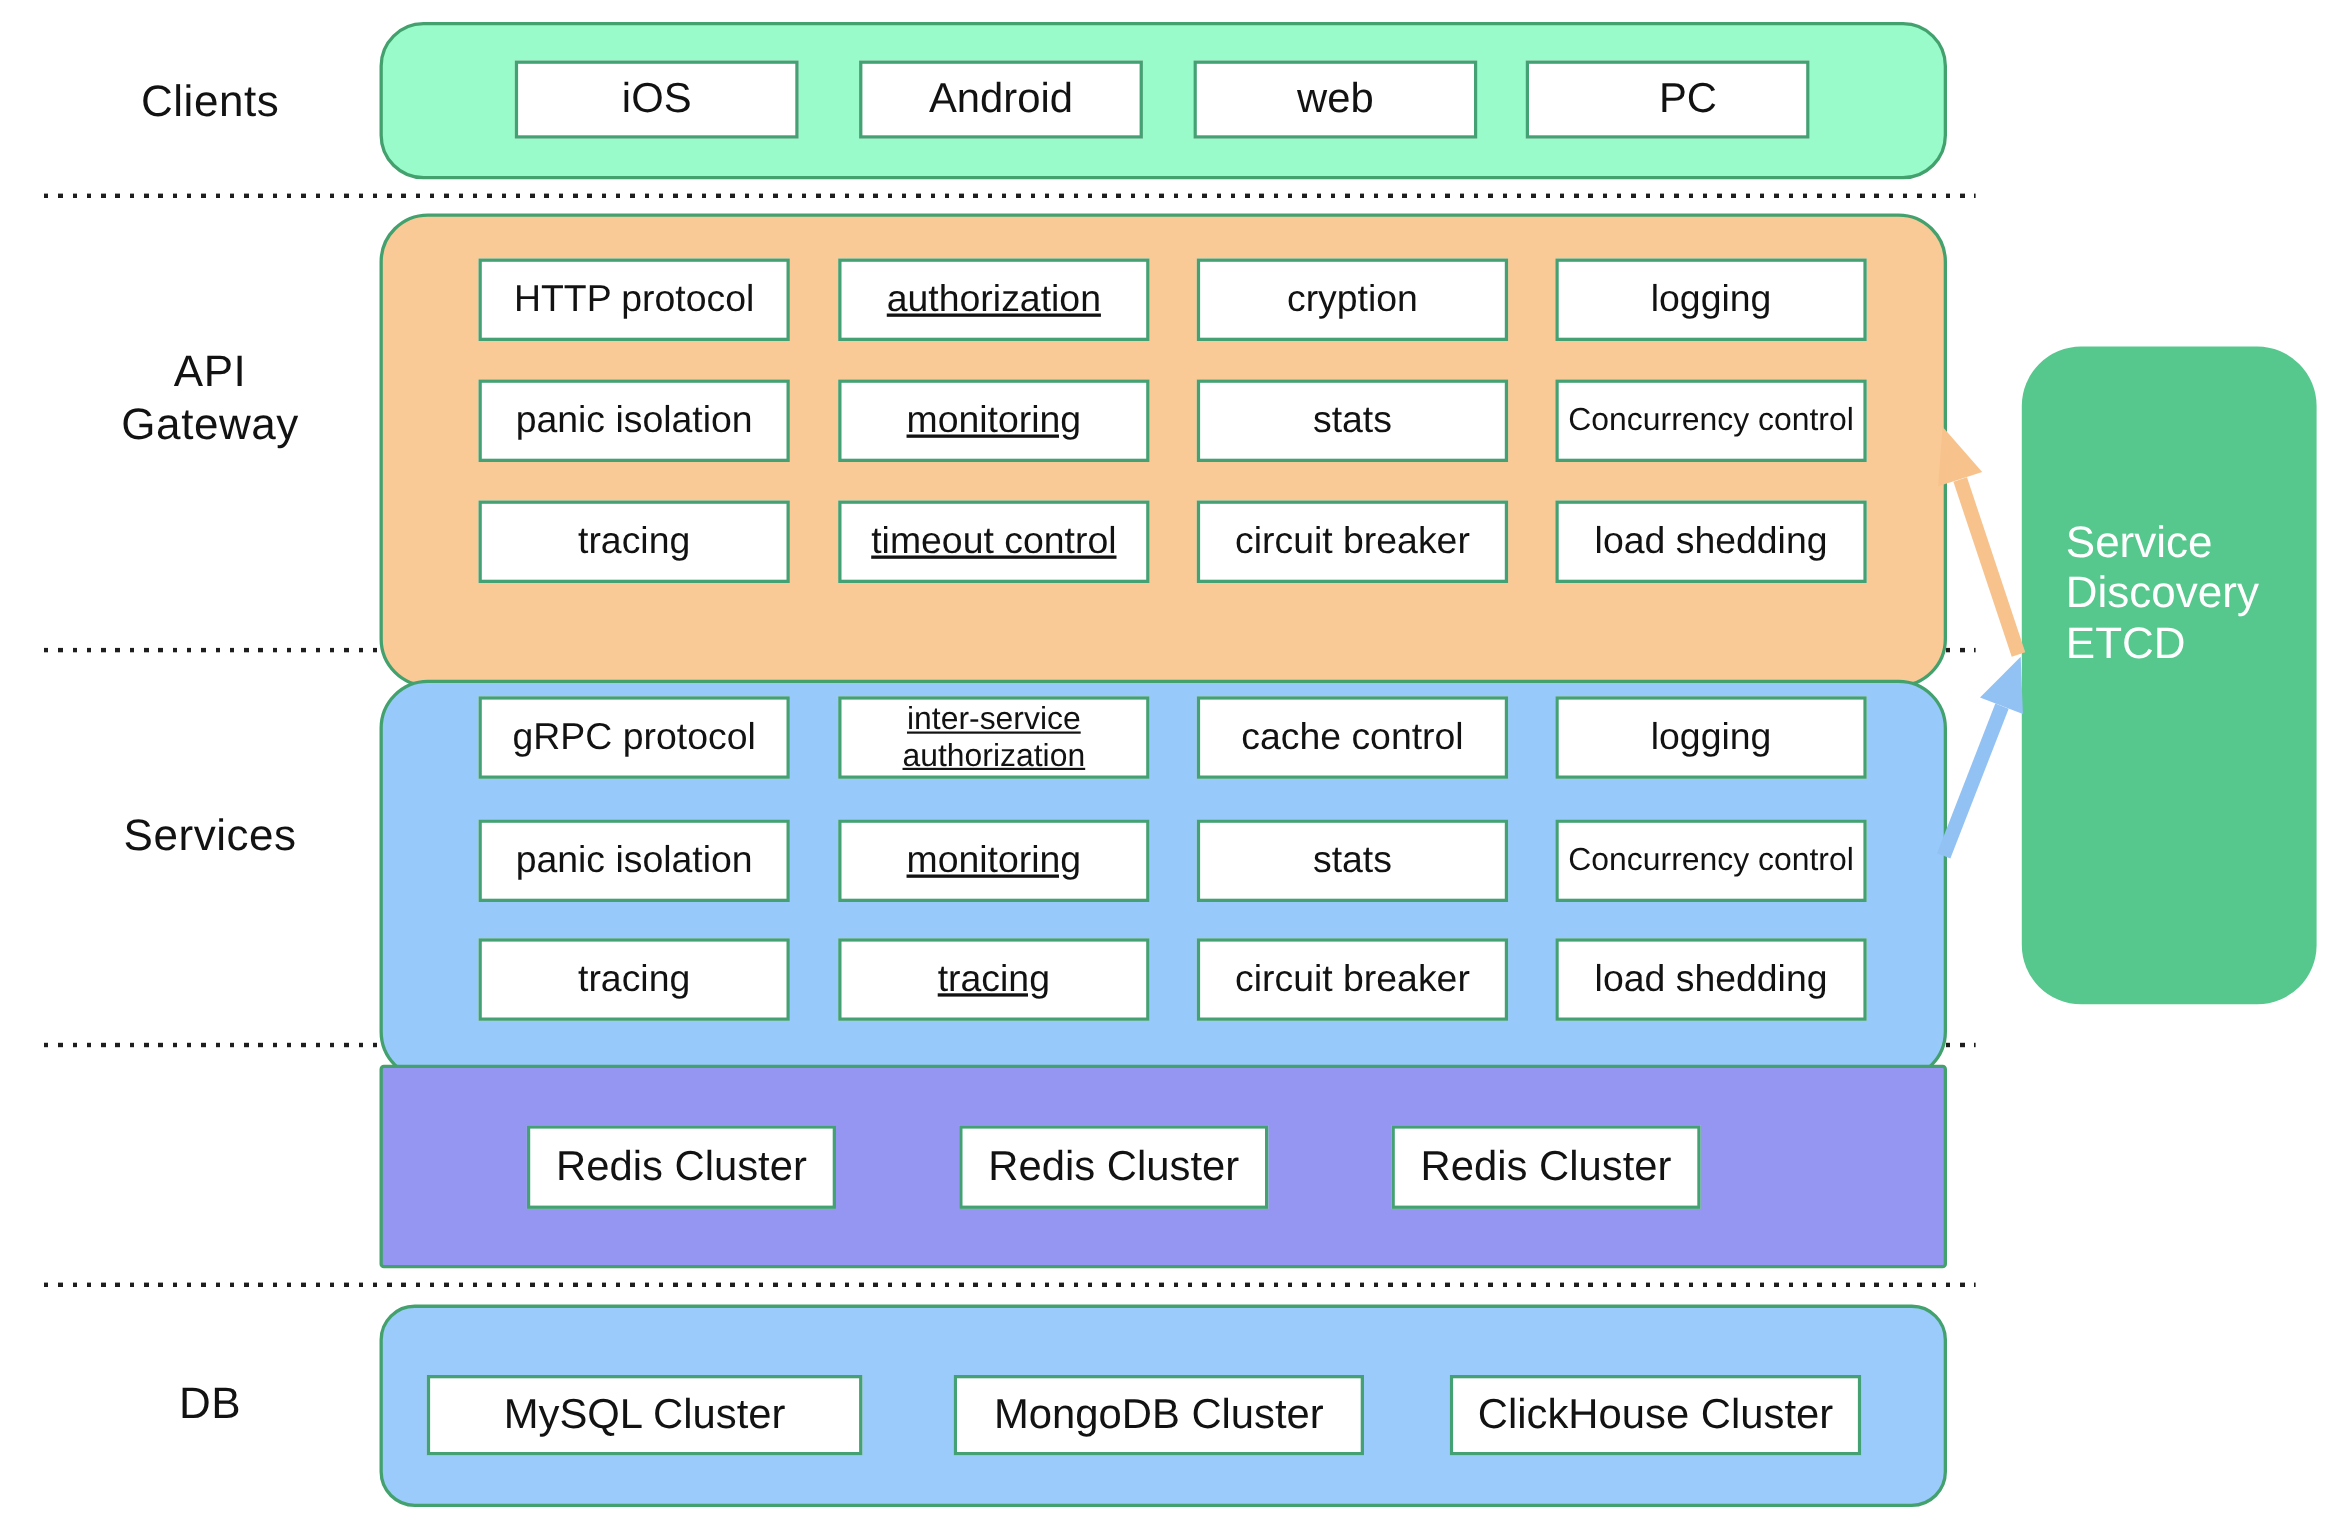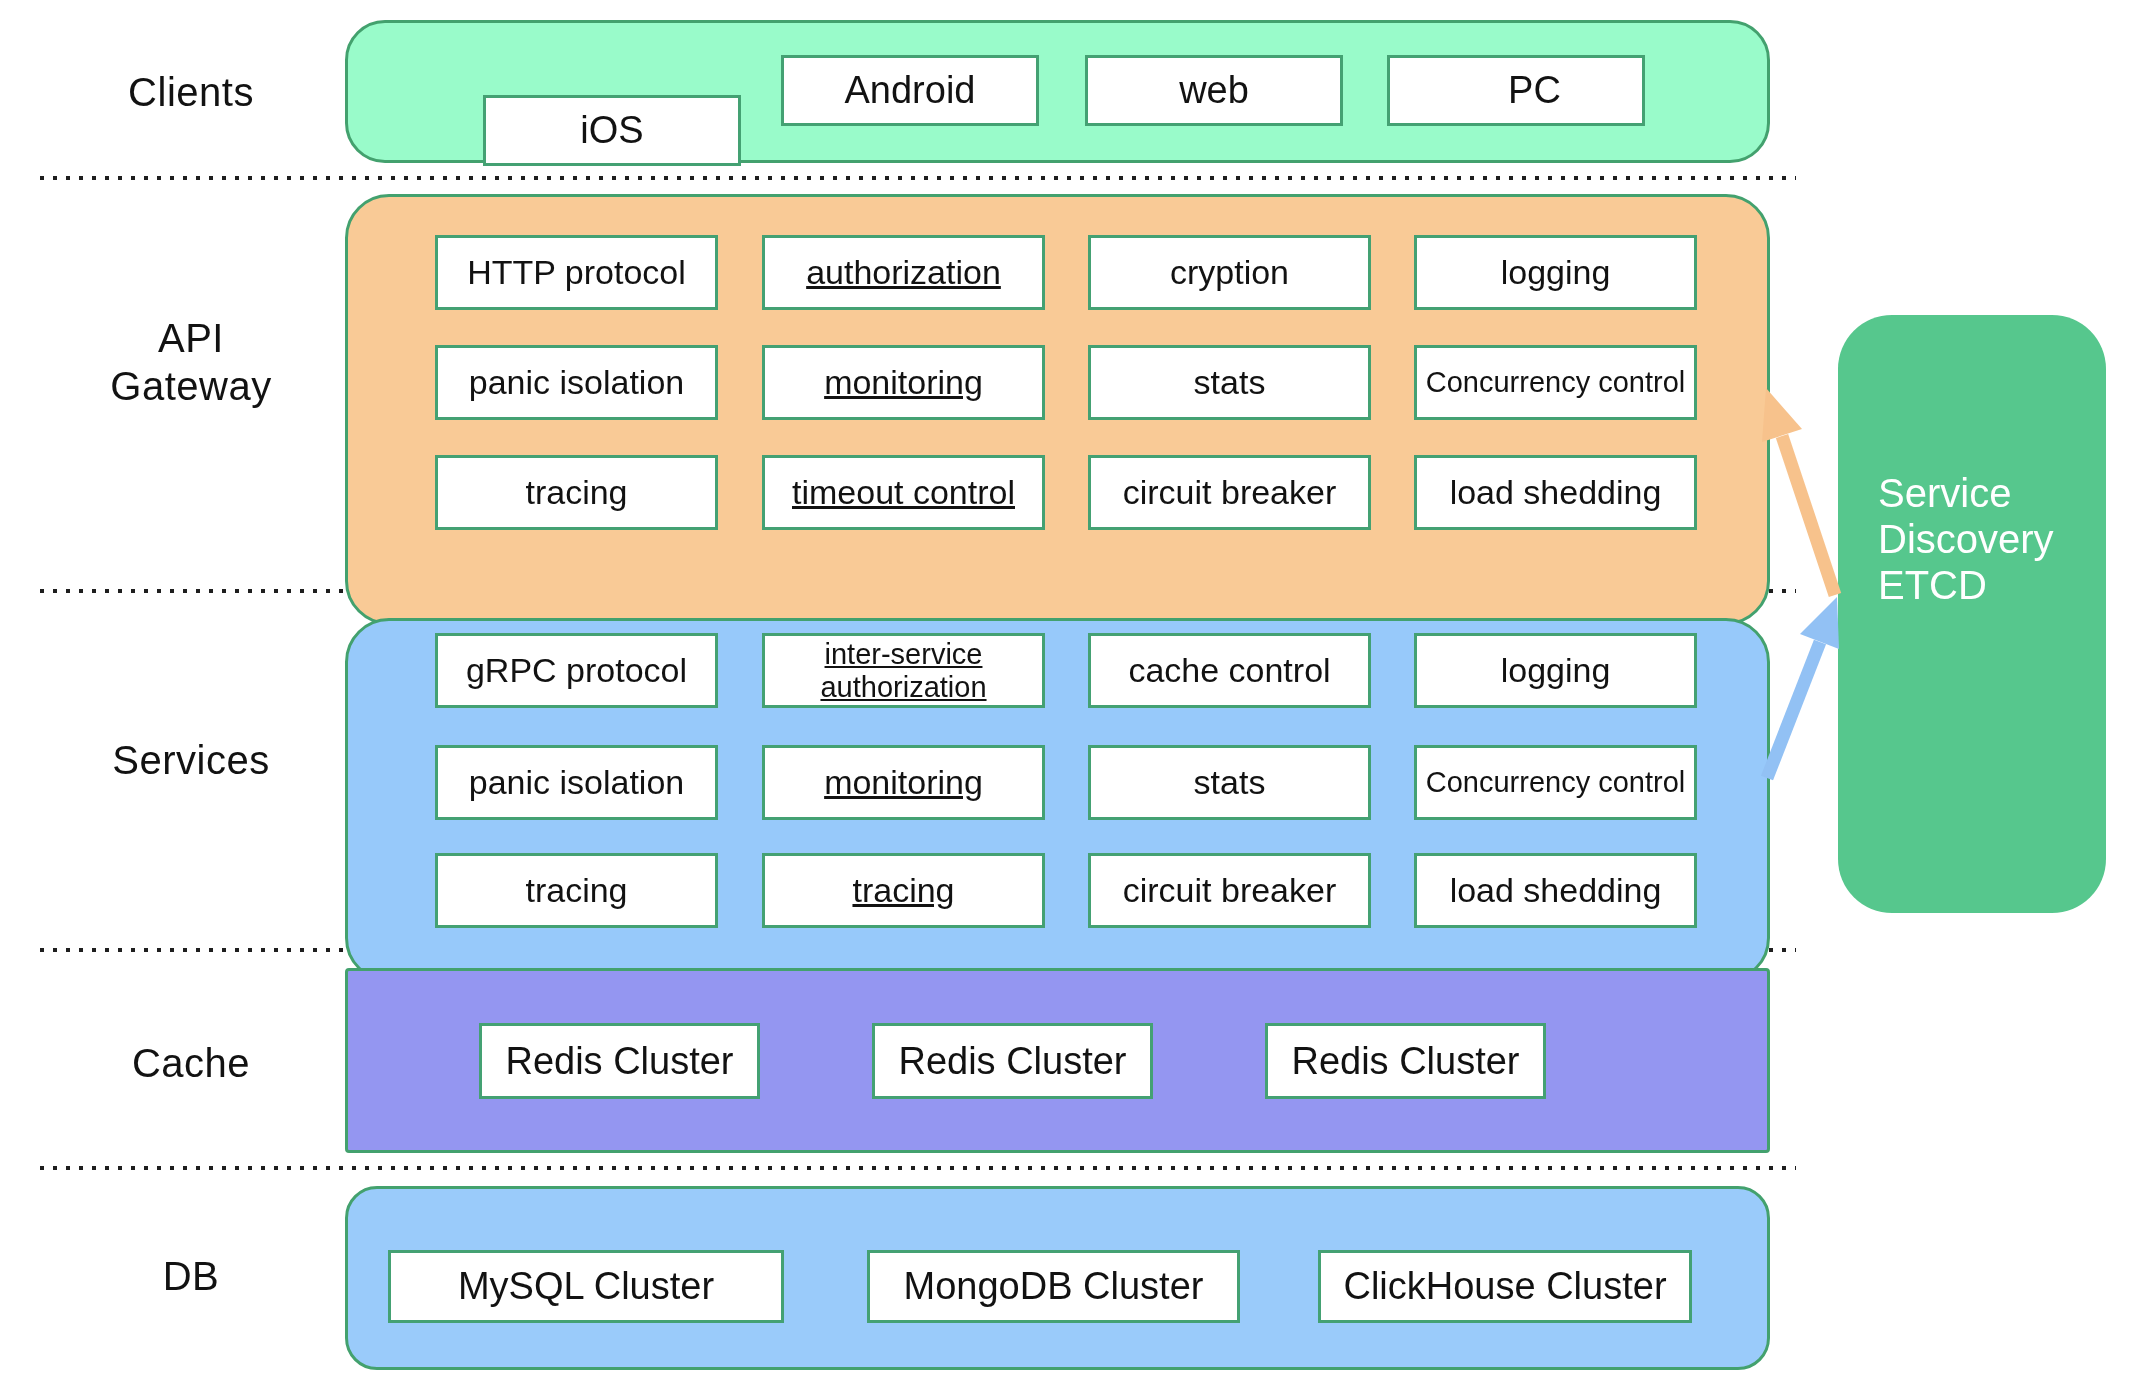--- a/index.html
+++ b/index.html
@@ -27,21 +27,21 @@
   .band.db{top:1186px;height:184px;border-radius:32px;background:var(--db-band);}
 
   .node{position:absolute;box-sizing:border-box;background:#ffffff;
     border:3px solid var(--box-border);display:flex;align-items:center;justify-content:center;
     text-align:center;color:var(--text-color);font-size:34px;line-height:1.12;}
   .node.big{font-size:38px;}
   .node.small{font-size:29px;}
 
   
   .clients .node{top:32px;height:71px;width:258px;}
-  .c0{left:135px;margin-top:40px;} .c1{left:433px;} .c2{left:737px;} .c3{left:1039px;padding-left:37px;}
+  .c0{left:120px;} .c1{left:433px;} .c2{left:737px;} .c3{left:1039px;padding-left:37px;}
 
   
   .gcol0{left:87px;} .gcol1{left:414px;text-decoration:underline;} .gcol2{left:740px;} .gcol3{left:1066px;}
   .api .node,.services .node{width:283px;height:75px;}
   .api .r0{top:38px;} .api .r1{top:148px;} .api .r2{top:258px;}
   .services .r0{top:12px;} .services .r1{top:124px;} .services .r2{top:232px;}
 
   
   .cache .node{top:52px;height:76px;width:281px;}
   .k0{left:131px;} .k1{left:524px;} .k2{left:917px;}
@@ -65,21 +65,20 @@
 <body>
 
 <div class="canvas">
 
   <div class="layer-label" style="top:68px">Clients</div>
   <div class="layer-label" style="top:314px">
     <div>API</div>
     <div>Gateway</div>
   </div>
   <div class="layer-label" style="top:736px">Services</div>
-  <div class="layer-label" style="top:1039px">Cache</div>
   <div class="layer-label" style="top:1252px">DB</div>
 
   <div class="sep" style="top:176px"></div>
   <div class="sep" style="top:589px"></div>
   <div class="sep" style="top:948px"></div>
   <div class="sep" style="top:1166px"></div>
 
   <div class="band clients">
     <div class="node big c0">iOS</div>
     <div class="node big c1">Android</div>

